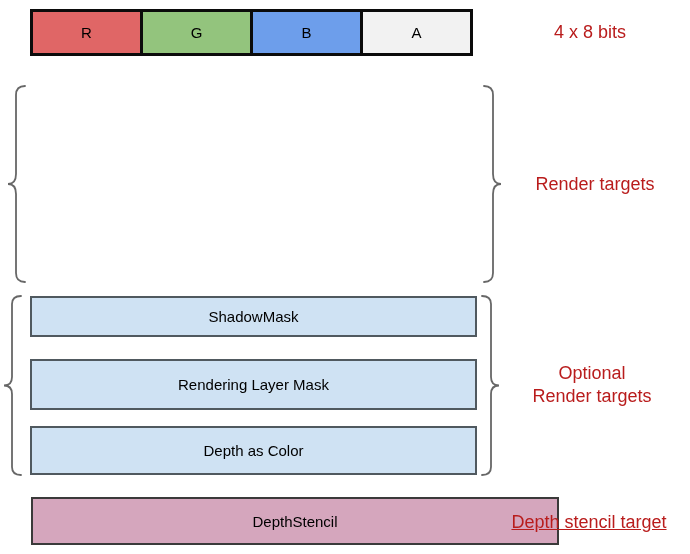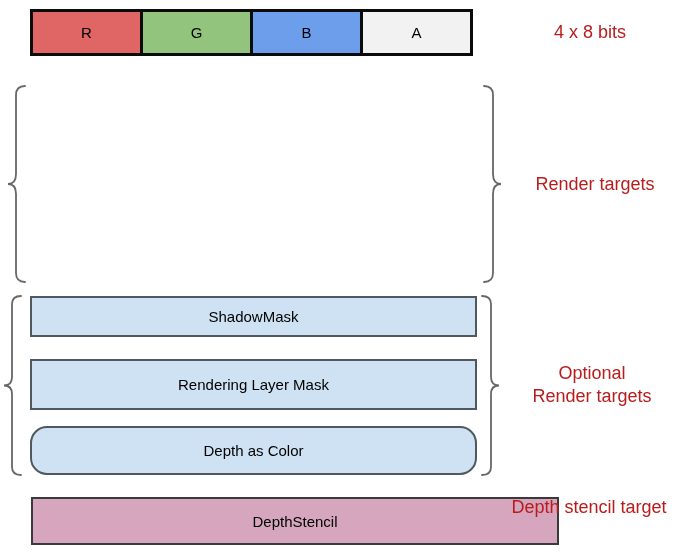--- a/index.html
+++ b/index.html
@@ -22,21 +22,21 @@
   }
   .rgba-cell{flex:1;display:flex;align-items:center;justify-content:center;
     font-size:15px;}
 
   
   .caption{font-size:18px;color:#b91c1c;}
   .caption-bits{left:500px;top:9px;width:180px;height:47px;}
   .caption-rt{left:505px;top:169px;width:180px;height:30px;}
   .caption-opt{left:492px;top:361px;width:200px;height:48px;
     flex-direction:column;line-height:23px;text-align:center;}
-  .caption-ds{left:488px;top:492px;width:202px;height:30px;}
+  .caption-ds{left:488px;top:507px;width:202px;height:30px;text-decoration:underline;}
 
   
   .rt-table{
     left:30px;top:85px;width:447px;height:198px;
     background:#CFE2F3;border:2px solid #50595f;
     display:flex;flex-direction:column;
   }
   .rt-row{flex:1;display:flex;border-bottom:1.5px solid #333d46;}
   .rt-row:last-child{border-bottom:none;}
   .rt-main{flex:1;display:flex;align-items:center;justify-content:center;
@@ -94,21 +94,21 @@
   </div>
   <div class="brace" style="left:481px;top:84px;">
     <svg width="22" height="200" viewBox="0 0 22 200">
       <path d="M3,2 Q12,2 12,11 L12,90 Q12,100 20,100 Q12,100 12,110 L12,189 Q12,198 3,198" fill="none" stroke="#676767" stroke-width="1.8" stroke-linecap="round"></path>
     </svg>
   </div>
   <div class="abs center caption caption-rt">Render targets</div>
 
   <div class="abs center opt-box opt-box-1" style="background-color: rgb(207, 226, 243);">ShadowMask</div>
   <div class="abs center opt-box opt-box-2" style="background-color: rgb(207, 226, 243);">Rendering Layer Mask</div>
-  <div class="abs center opt-box opt-box-3" style="background-color: rgb(207, 226, 243); border-radius: 17px;">Depth as Color</div>
+  <div class="abs center opt-box opt-box-3" style="background-color: rgb(207, 226, 243);">Depth as Color</div>
 
   <div class="brace" style="left:2px;top:294px;">
     <svg width="22" height="183" viewBox="0 0 22 183">
       <path d="M19,2 Q10,2 10,10 L10,83 Q10,91.5 2,91.5 Q10,91.5 10,100 L10,173 Q10,181 19,181" fill="none" stroke="#676767" stroke-width="1.8" stroke-linecap="round"></path>
     </svg>
   </div>
   <div class="brace" style="left:479px;top:294px;">
     <svg width="22" height="183" viewBox="0 0 22 183">
       <path d="M3,2 Q12,2 12,10 L12,83 Q12,91.5 20,91.5 Q12,91.5 12,100 L12,173 Q12,181 3,181" fill="none" stroke="#676767" stroke-width="1.8" stroke-linecap="round"></path>
     </svg>

